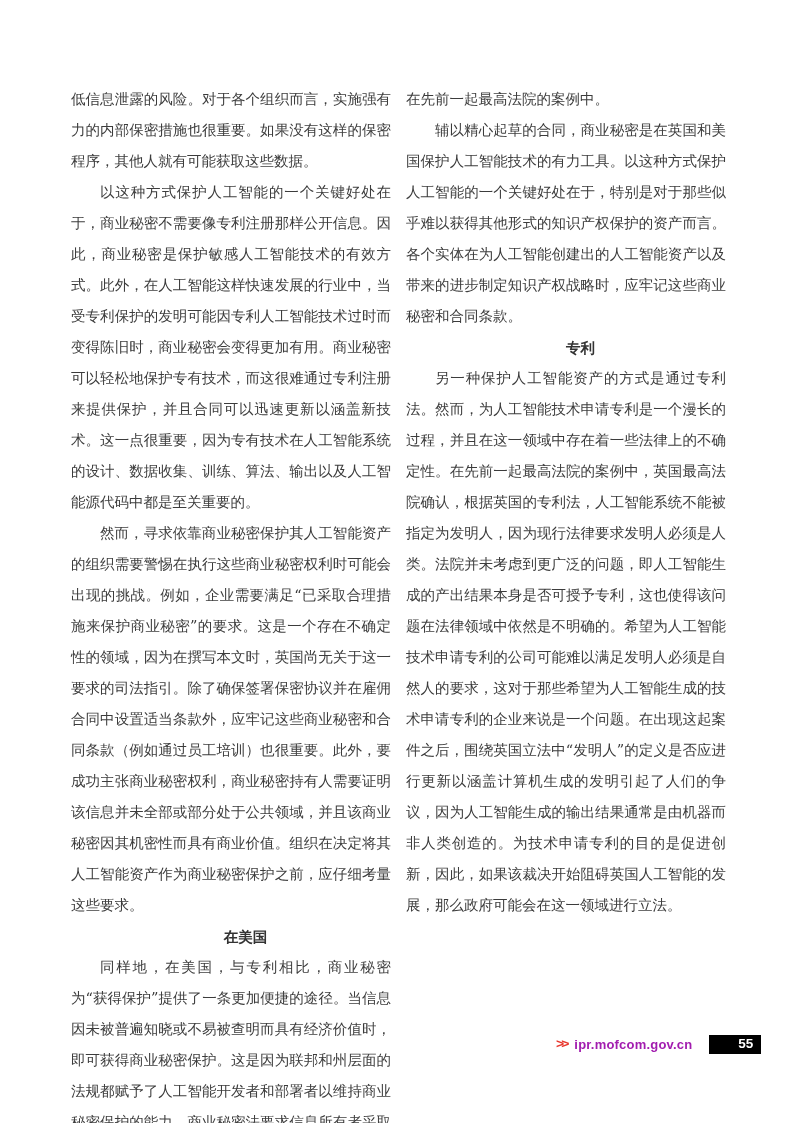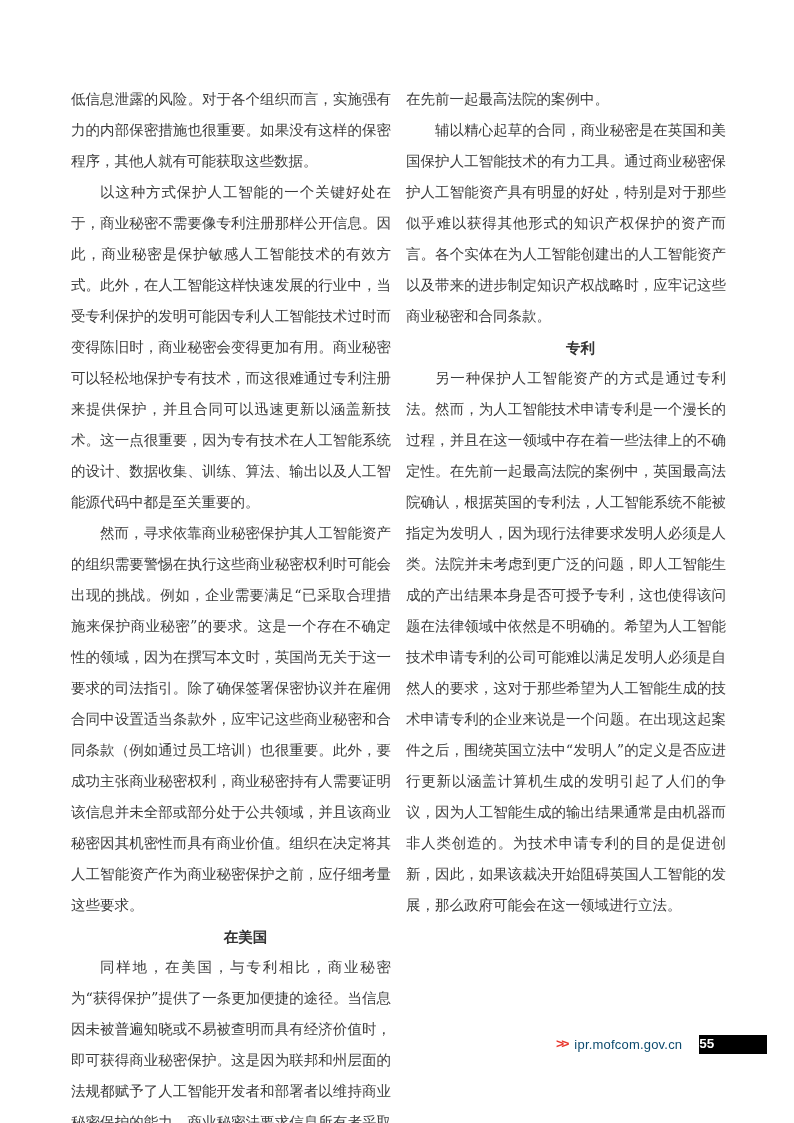--- a/index.html
+++ b/index.html
@@ -54,34 +54,34 @@
   }
   .footer-chevrons {
     font-weight: bold;
     font-size: 14px;
     letter-spacing: -3px;
     margin-right: 8px;
     transform: scaleY(0.85);
     line-height: 1;
   }
   .footer-site {
-    font-weight: normal;
+    font-weight: bold;
     font-size: 13px;
-    color: #0c4a6e;
+    color: #a21caf;
     letter-spacing: 0.2px;
     text-decoration: none;
   }
   .page-number-box {
     margin-left: 17px;
-    width: 68px;
+    width: 52px;
     height: 19px;
     box-sizing: border-box;
     display: flex;
     align-items: center;
-    justify-content: flex-start;
+    justify-content: flex-end;
     padding-right: 8px;
     font-weight: bold;
     font-size: 13.5px;
     line-height: 1;
   }
 </style>
 </head>
 <body>
 
 <div class="page">
@@ -89,21 +89,21 @@
   <div class="column column-left">
     <p class="para-noindent">低信息泄露的风险。对于各个组织而言，实施强有力的内部保密措施也很重要。如果没有这样的保密程序，其他人就有可能获取这些数据。</p>
     <p class="para-indent">以这种方式保护人工智能的一个关键好处在于，商业秘密不需要像专利注册那样公开信息。因此，商业秘密是保护敏感人工智能技术的有效方式。此外，在人工智能这样快速发展的行业中，当受专利保护的发明可能因专利人工智能技术过时而变得陈旧时，商业秘密会变得更加有用。商业秘密可以轻松地保护专有技术，而这很难通过专利注册来提供保护，并且合同可以迅速更新以涵盖新技术。这一点很重要，因为专有技术在人工智能系统的设计、数据收集、训练、算法、输出以及人工智能源代码中都是至关重要的。</p>
     <p class="para-indent">然而，寻求依靠商业秘密保护其人工智能资产的组织需要警惕在执行这些商业秘密权利时可能会出现的挑战。例如，企业需要满足“已采取合理措施来保护商业秘密”的要求。这是一个存在不确定性的领域，因为在撰写本文时，英国尚无关于这一要求的司法指引。除了确保签署保密协议并在雇佣合同中设置适当条款外，应牢记这些商业秘密和合同条款（例如通过员工培训）也很重要。此外，要成功主张商业秘密权利，商业秘密持有人需要证明该信息并未全部或部分处于公共领域，并且该商业秘密因其机密性而具有商业价值。组织在决定将其人工智能资产作为商业秘密保护之前，应仔细考量这些要求。</p>
     <h3 class="section-heading">在美国</h3>
     <p class="para-indent">同样地，在美国，与专利相比，商业秘密为“获得保护”提供了一条更加便捷的途径。当信息因未被普遍知晓或不易被查明而具有经济价值时，即可获得商业秘密保护。这是因为联邦和州层面的法规都赋予了人工智能开发者和部署者以维持商业秘密保护的能力。商业秘密法要求信息所有者采取合理措</p>
   </div>
 
   <div class="column column-right">
     <p class="para-noindent">在先前一起最高法院的案例中。</p>
-    <p class="para-indent">辅以精心起草的合同，商业秘密是在英国和美国保护人工智能技术的有力工具。通过商业秘密保护人工智能资产具有明显的好处，特别是对于那些似乎难以获得其他形式的知识产权保护的资产而言。各个实体在为人工智能创建出的人工智能资产以及带来的进步制定知识产权战略时，应牢记这些商业秘密和合同条款。</p>
+    <p class="para-indent">辅以精心起草的合同，商业秘密是在英国和美国保护人工智能技术的有力工具。以这种方式保护人工智能的一个关键好处在于，特别是对于那些似乎难以获得其他形式的知识产权保护的资产而言。各个实体在为人工智能创建出的人工智能资产以及带来的进步制定知识产权战略时，应牢记这些商业秘密和合同条款。</p>
     <h3 class="section-heading">专利</h3>
     <p class="para-indent">另一种保护人工智能资产的方式是通过专利法。然而，为人工智能技术申请专利是一个漫长的过程，并且在这一领域中存在着一些法律上的不确定性。在先前一起最高法院的案例中，英国最高法院确认，根据英国的专利法，人工智能系统不能被指定为发明人，因为现行法律要求发明人必须是人类。法院并未考虑到更广泛的问题，即人工智能生成的产出结果本身是否可授予专利，这也使得该问题在法律领域中依然是不明确的。希望为人工智能技术申请专利的公司可能难以满足发明人必须是自然人的要求，这对于那些希望为人工智能生成的技术申请专利的企业来说是一个问题。在出现这起案件之后，围绕英国立法中“发明人”的定义是否应进行更新以涵盖计算机生成的发明引起了人们的争议，因为人工智能生成的输出结果通常是由机器而非人类创造的。为技术申请专利的目的是促进创新，因此，如果该裁决开始阻碍英国人工智能的发展，那么政府可能会在这一领域进行立法。</p>
   </div>
 
   <div class="footer">
     <span class="footer-chevrons" style="color: rgb(232, 55, 45);">&gt;&gt;</span>
     <a class="footer-site" href="#">ipr.mofcom.gov.cn</a>
     <span class="page-number-box" style="background: rgb(0, 0, 0); color: rgb(255, 255, 255);">
       <span>55</span>
     </span>

